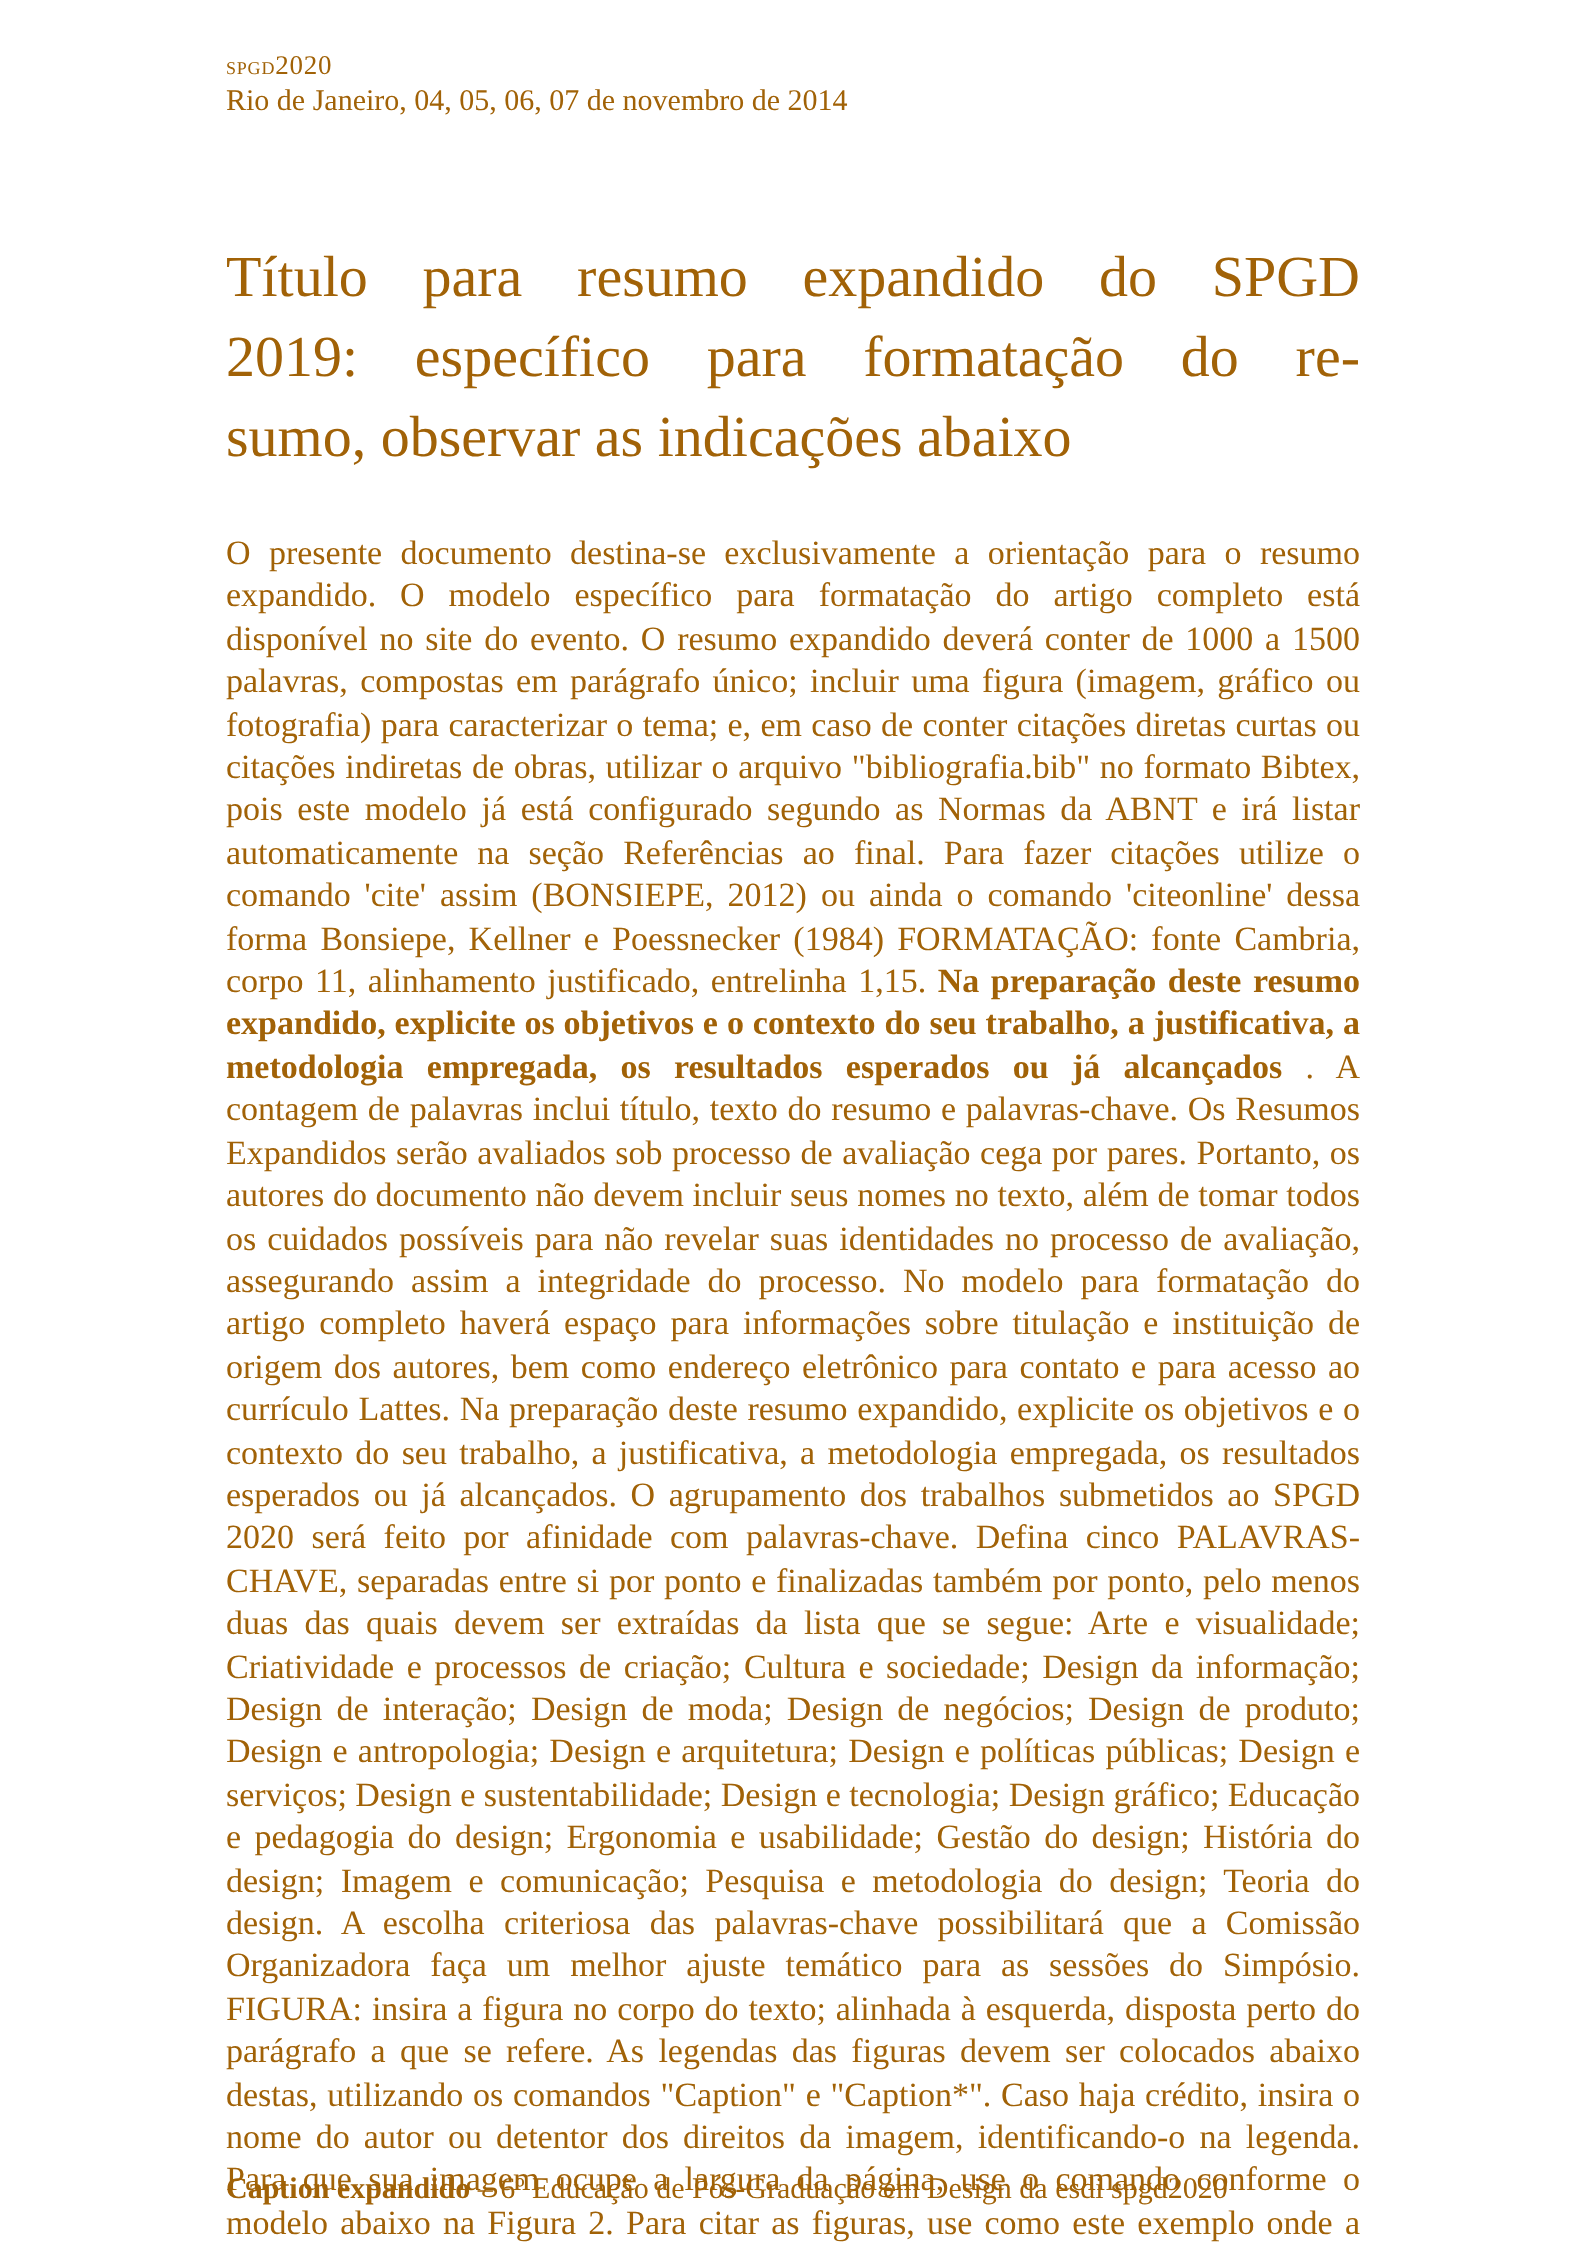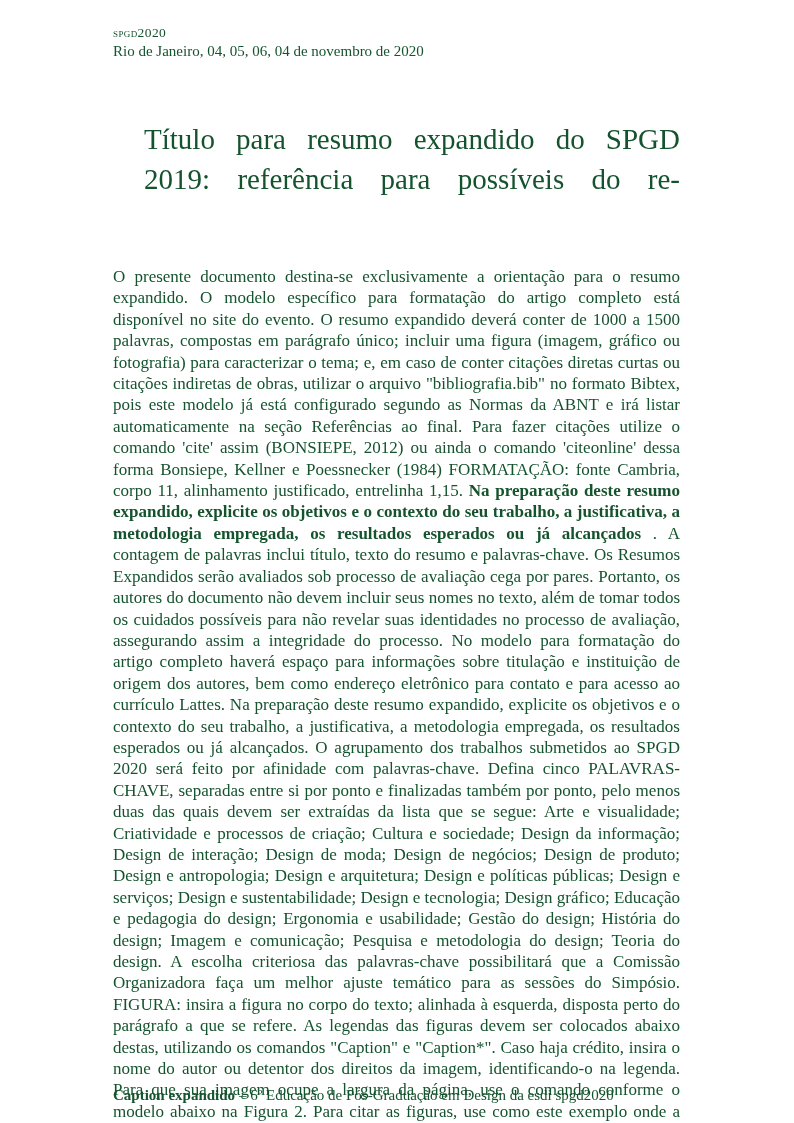--- a/index.html
+++ b/index.html
@@ -8,21 +8,21 @@
     background: #e9e9e9;
   }
   .page {
     position: relative;
     width: 794px;
     height: 1123px;
     margin: 0 auto;
     background: #ffffff;
     overflow: hidden;
     font-family: "Liberation Serif", "DejaVu Serif", serif;
-    color: #14532d;
+    color: #a16207;
   }
   .doc-header {
     position: absolute;
     left: 113px;
     top: 23px;
     width: 567px;
   }
   .hdr-sc {
     font-variant: small-caps;
     font-size: 13.5px;
@@ -42,21 +42,20 @@
     font-weight: normal;
     font-size: 29px;
     line-height: 40px;
   }
   .title-line {
     display: block;
   }
   .title-line.just {
     text-align: justify;
     text-align-last: justify;
-    margin-left: 31px;
   }
   .doc-body {
     position: absolute;
     left: 113px;
     top: 266px;
     width: 567px;
     margin: 0;
     font-size: 17px;
     line-height: 21.4px;
     text-align: justify;
@@ -73,26 +72,27 @@
     line-height: 19px;
   }
 </style>
 </head>
 <body>
 
 <div class="page">
 
   <header class="doc-header">
     <div class="hdr-sc">spgd2020</div>
-    <div class="hdr-date">Rio de Janeiro, 04, 05, 06, 04 de novembro de 2020</div>
+    <div class="hdr-date">Rio de Janeiro, 04, 05, 06, 07 de novembro de 2014</div>
   </header>
 
   <h1 class="doc-title">
     <span class="title-line just">Título para resumo expandido do SPGD</span>
-    <span class="title-line just">2019: referência para possíveis do re-</span>
+    <span class="title-line just">2019: específico para formatação do re-</span>
+    <span class="title-line">sumo, observar as indicações abaixo</span>
   </h1>
 
   <p class="doc-body">
     <span>O presente documento destina-se exclusivamente a orientação para o resumo expandido. O modelo específico para formatação do artigo completo está disponível no site do evento. O resumo expandido deverá conter de 1000 a 1500 palavras, compostas em parágrafo único; incluir uma figura (imagem, gráfico ou fotografia) para caracterizar o tema; e, em caso de conter citações diretas curtas ou citações indiretas de obras, utilizar o arquivo "bibliografia.bib" no formato Bibtex, pois este modelo já está configurado segundo as Normas da ABNT e irá listar automaticamente na seção Referências ao final. Para fazer citações utilize o comando 'cite' assim (BONSIEPE, 2012) ou ainda o comando 'citeonline' dessa forma Bonsiepe, Kellner e Poessnecker (1984) FORMATAÇÃO: fonte Cambria, corpo 11, alinhamento justificado, entrelinha 1,15. </span>
     <span class="b">Na preparação deste resumo expandido, explicite os objetivos e o contexto do seu trabalho, a justificativa, a metodologia empregada, os resultados esperados ou já alcançados</span>
     <span>. A contagem de palavras inclui título, texto do resumo e palavras-chave. Os Resumos Expandidos serão avaliados sob processo de avaliação cega por pares. Portanto, os autores do documento não devem incluir seus nomes no texto, além de tomar todos os cuidados possíveis para não revelar suas identidades no processo de avaliação, assegurando assim a integridade do processo. No modelo para formatação do artigo completo haverá espaço para informações sobre titulação e instituição de origem dos autores, bem como endereço eletrônico para contato e para acesso ao currículo Lattes. Na preparação deste resumo expandido, explicite os objetivos e o contexto do seu trabalho, a justificativa, a metodologia empregada, os resultados esperados ou já alcançados. O agrupamento dos trabalhos submetidos ao SPGD 2020 será feito por afinidade com palavras-chave. Defina cinco PALAVRAS-CHAVE, separadas entre si por ponto e finalizadas também por ponto, pelo menos duas das quais devem ser extraídas da lista que se segue: Arte e visualidade; Criatividade e processos de criação; Cultura e sociedade; Design da informação; Design de interação; Design de moda; Design de negócios; Design de produto; Design e antropologia; Design e arquitetura; Design e políticas públicas; Design e serviços; Design e sustentabilidade; Design e tecnologia; Design gráfico; Educação e pedagogia do design; Ergonomia e usabilidade; Gestão do design; História do design; Imagem e comunicação; Pesquisa e metodologia do design; Teoria do design. A escolha criteriosa das palavras-chave possibilitará que a Comissão Organizadora faça um melhor ajuste temático para as sessões do Simpósio. FIGURA: insira a figura no corpo do texto; alinhada à esquerda, disposta perto do parágrafo a que se refere. As legendas das figuras devem ser colocados abaixo destas, utilizando os comandos "Caption" e "Caption*". Caso haja crédito, insira o nome do autor ou detentor dos direitos da imagem, identificando-o na legenda. Para que sua imagem ocupe a largura da página, use o comando conforme o modelo abaixo na Figura 2. Para citar as figuras, use como este exemplo onde a Figura 1 está sendo referência com o uso dos comandos label e ref. O Simpósio de Pós-Graduação em Design da Esdi, SPGD, foi organizado pela primeira vez em 2015, ano que assinalou uma década de funcionamento do mestrado e dois anos do curso de doutorado no PPDESDI. Muitos trabalhos interessantes</span>
   </p>
 
   <footer class="doc-footer">
     <span class="b">Caption expandido</span><span> – 6º Educação de Pós-Graduação em Design da esdi spgd2020</span>

